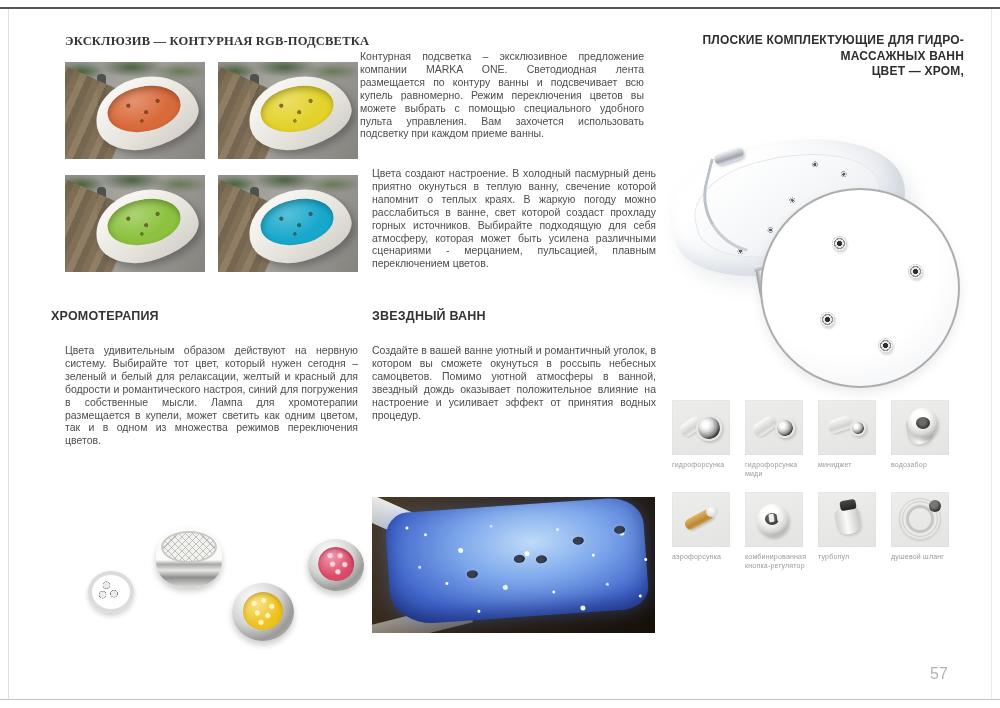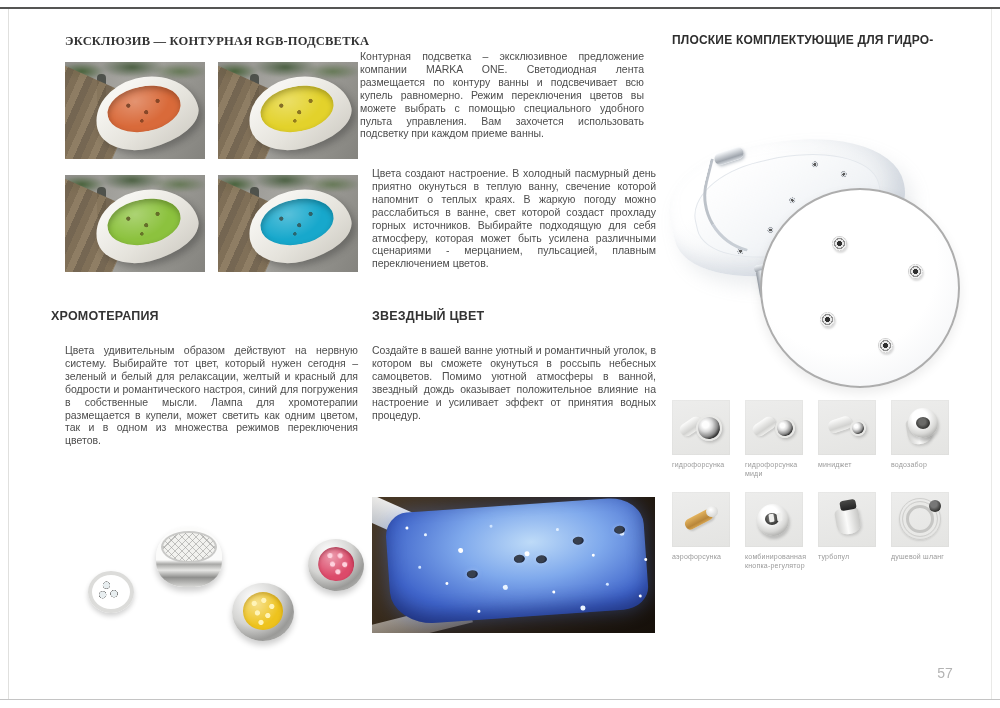--- a/index.html
+++ b/index.html
@@ -249,22 +249,22 @@
     box-shadow:inset 0 0 0 3px #e9e9e7, inset 0 0 0 6px #c6c6c4, 0 1px 2px rgba(0,0,0,.1); }
   .fit-coil-end { position:absolute; left:38px; top:8px; width:12px; height:12px; border-radius:50%;
     background:radial-gradient(circle at 40% 35%, #777 0 30%, #2e2e2c 75%); }
   .fit-cap { position:absolute; left:20px; top:10px; width:16px; height:10px; border-radius:3px;
     transform:rotate(-10deg); background:linear-gradient(#4a4a48,#222); }
   .fit-cyl { position:absolute; left:16px; top:18px; width:24px; height:26px; border-radius:5px 5px 10px 10px;
     transform:rotate(-10deg);
     background:linear-gradient(90deg,#cfcfcd,#fbfbfa 45%,#c6c6c4); box-shadow:1px 2px 3px rgba(0,0,0,.15); }
 
   
-  .page-num { position:absolute; left:930px; top:665px; width:30px; text-align:center;
-    font-size:14px; color:#b3b3b3; }
+  .page-num { position:absolute; left:930px; top:665px; width:30px; text-align:left;
+    font-size:16px; color:#b3b3b3; }
 </style>
 </head>
 <body>
 
 <div class="line line-top"></div>
 <div class="line line-bottom"></div>
 <div class="line line-left"></div>
 <div class="line line-right"></div>
 
 <h2 class="h-main" style="left:65px; top:33px;font-family:Liberation Serif, serif;">ЭКСКЛЮЗИВ — КОНТУРНАЯ RGB-ПОДСВЕТКА</h2>
@@ -316,38 +316,40 @@
     <div class="lamp-crystal-face"></div>
   </div>
   <div class="lamp lamp-led lamp-yellow">
     <div class="led-face led-yellow"></div>
   </div>
   <div class="lamp lamp-led lamp-red">
     <div class="led-face led-red"></div>
   </div>
 </figure>
 
-<h2 class="h-main" style="left:372px; top:308px;">ЗВЕЗДНЫЙ ЦВЕТ</h2>
+<h2 class="h-main" style="left:372px; top:308px;">ЗВЕЗДНЫЙ ВАНН</h2>
 <p class="body-text" style="left:372px; top:344px; width:284px;">Создайте в вашей ванне уютный и романтичный уголок, в котором вы сможете окунуться в россыпь небесных самоцветов. Помимо уютной атмосферы в ванной, звездный дождь оказывает положительное влияние на настроение и усиливает эффект от принятия водных процедур.</p>
 
 <figure class="star-fig">
   <div class="star-rim-a"></div>
   <div class="star-rim-b"></div>
   <div class="star-tub">
     <div class="star-dots"></div>
     <div class="star-jet" style="left:78px; top:62px;"></div>
     <div class="star-jet" style="left:126px; top:50px;"></div>
     <div class="star-jet" style="left:148px; top:52px;"></div>
     <div class="star-jet" style="left:186px; top:36px;"></div>
     <div class="star-jet" style="left:228px; top:28px;"></div>
   </div>
 </figure>
 
-<h2 class="h-main" style="left:672px; top:33px; width:292px; font-size:12px; line-height:15.5px; color:#2e2e2e;">
+<h2 class="h-main" style="left:672px; top:33px; width:292px; font-size:12px; line-height:15.5px; color:#2e2e2e;text-align:right;">
   <span style="display:block">ПЛОСКИЕ КОМПЛЕКТУЮЩИЕ ДЛЯ ГИДРО-</span>
+  <span style="display:block">МАССАЖНЫХ ВАНН</span>
+  <span style="display:block">ЦВЕТ — ХРОМ,</span>
 </h2>
 
 <figure class="fittings-fig">
   <div class="big-tub">
     <div class="big-tub-inner"></div>
     <div class="surface-jet" style="left:150px; top:28px;"></div>
     <div class="surface-jet" style="left:176px; top:44px;"></div>
     <div class="surface-jet" style="left:120px; top:58px;"></div>
     <div class="surface-jet" style="left:92px; top:82px;"></div>
     <div class="surface-jet" style="left:58px; top:96px;"></div>

